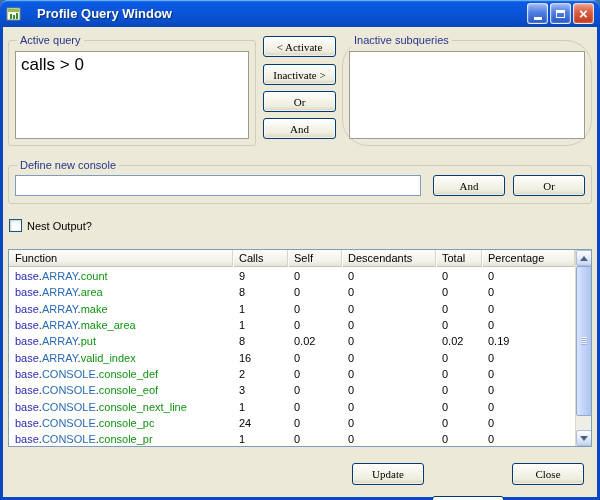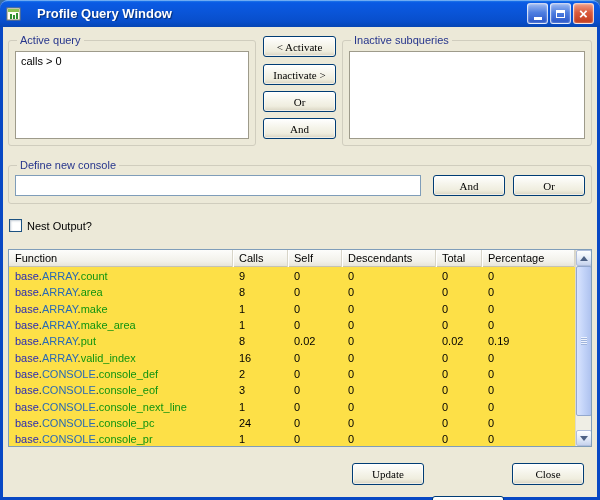--- a/index.html
+++ b/index.html
@@ -48,25 +48,25 @@
     border:1px solid #D0CDBE;border-radius:3px;
   }
   .group-label{
     position:absolute;top:-7px;left:8px;padding:0 3px;background:#ECE9D8;
     color:var(--c-group_label,#26358C);font-size:11px;line-height:13px;white-space:nowrap;
   }
   .listbox{
     position:absolute;background:#fff;border:1px solid #9e9b8b;box-sizing:border-box;
     overflow:hidden;
   }
-  .query-item{padding:3px 5px 1px 5px;color:#000;font-size:11px;}
+  .query-item{padding:3px 5px 1px 5px;color:#000;font-size:17px;}
   
   .g-active{left:5px;top:13px;width:248px;height:106px;}
   .g-active .listbox{left:6px;top:10px;width:234px;height:88px;}
-  .g-inactive{left:339px;top:13px;width:250px;height:106px;}
+  .g-inactive{left:339px;top:13px;width:250px;height:106px;border-radius:26px;}
   .g-inactive .listbox{left:6px;top:10px;width:236px;height:88px;}
   .g-define{left:5px;top:138px;width:584px;height:39px;}
   
   .xpbtn{
     position:absolute;box-sizing:border-box;
     border:1px solid #003C74;border-radius:3px;
     background:linear-gradient(180deg,#FFFFFF 0%,#F5F4EA 45%,#EFEDDE 75%,#D9D4C2 100%);
     box-shadow:inset 0 0 0 1px rgba(255,255,255,.55);
     font-family:Liberation Serif, serif;font-size:11px;color:#000;
     display:flex;align-items:center;justify-content:center;
@@ -91,21 +91,21 @@
   .check-row{position:absolute;left:6px;top:192px;display:flex;align-items:center;}
   .checkbox{
     width:13px;height:13px;box-sizing:border-box;background:#fff;
     border:1px solid #1D5281;
     box-shadow:inset 1px 1px 2px rgba(120,140,160,.45);
   }
   .check-label{margin-left:5px;color:#000;font-size:11px;}
   
   .table{
     position:absolute;left:5px;top:222px;width:584px;height:198px;box-sizing:border-box;
-    background:#fde047;border:1px solid #7F9DB9;overflow:hidden;
+    background:#ffffff;border:1px solid #7F9DB9;overflow:hidden;
   }
   .table-header{
     position:absolute;left:0;top:0;width:566px;height:17px;display:flex;
     background:linear-gradient(180deg,#FDFDFB 0%,#F2F1EA 70%,#E7E5D9 100%);
     border-bottom:1px solid #C5C2B4;box-sizing:border-box;
   }
   .th{
     box-sizing:border-box;padding:2px 0 0 6px;height:17px;
     border-right:1px solid #D8D5C8;box-shadow:1px 0 0 #fff;
     font-size:11px;color:#000;overflow:hidden;white-space:nowrap;

